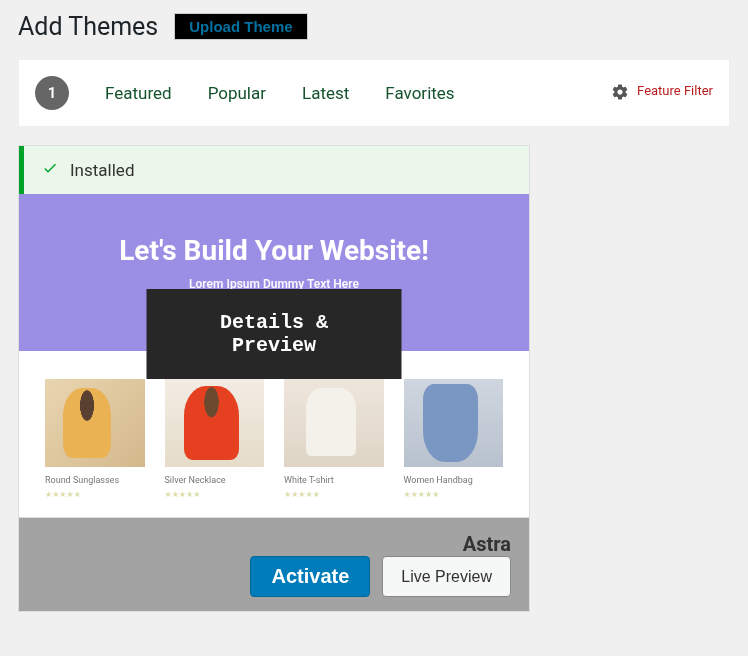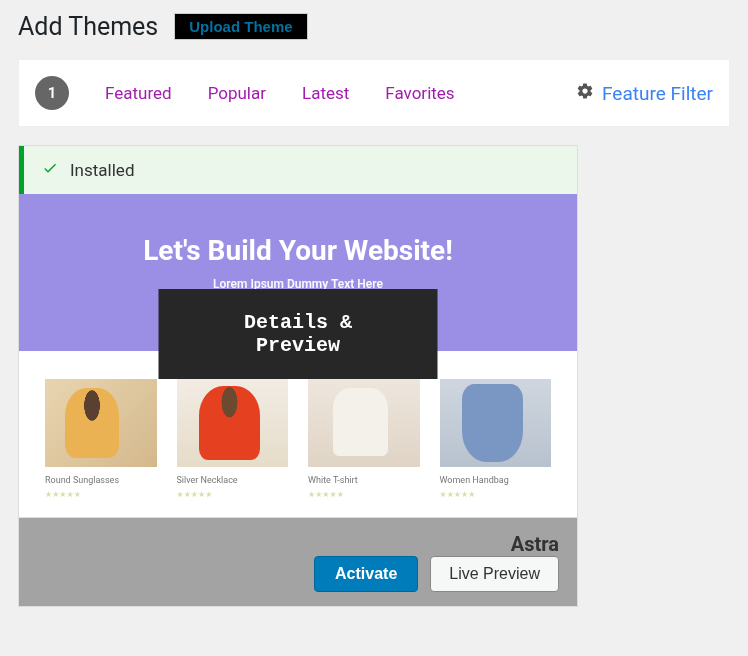--- a/index.html
+++ b/index.html
@@ -4,25 +4,25 @@
   <style>
     * { box-sizing: border-box; margin: 0; padding: 0; }
     body { font-family: -apple-system, BlinkMacSystemFont, "Segoe UI", Roboto, sans-serif; background: #f0f0f1; width: 748px; height: 656px; overflow: hidden; }
 
     .header { display: flex; align-items: center; padding: 12px 18px 8px; gap: 16px; }
     .title { font-size: 25px; font-weight: 400; color: #1d2327; }
     .upload-btn { background: #000000; border: 1px solid #ccc; color: #0071a1; padding: 4px 14px; font-size: 15px; font-weight: 600; cursor: pointer; }
 
     .filter-bar { background: #fff; margin: 10px 18px; display: flex; align-items: center; padding: 16px 16px; gap: 36px; border: 1px solid #eee;}
     .count { width: 34px; height: 34px; border-radius: 50%; background: #666; color: #fff; display: flex; align-items: center; justify-content: center; font-weight: 600; font-size: 15px; }
-    .filter-item { color: #a21caf; font-size: 17px; cursor: pointer; }
-    .feature-filter { display: flex; align-items: center; gap: 8px; margin-left: auto; color: #3b82f6; font-size: 19px; cursor: pointer; }
+    .filter-item { color: #14532d; font-size: 17px; cursor: pointer; }
+    .feature-filter { display: flex; align-items: flex-start; gap: 8px; margin-left: auto; color: #b91c1c; font-size: 13px; cursor: pointer; }
     .gear-icon svg { fill: #555; }
 
-    .theme-card { margin: 18px 18px 0; width: 560px; border: 1px solid #ddd; background:#fff; position: relative; }
+    .theme-card { margin: 18px 18px 0; width: 512px; border: 1px solid #ddd; background:#fff; position: relative; }
     .installed-bar { display: flex; align-items: center; gap: 12px; background: #eaf7ea; border-left: 5px solid #00a32a; padding: 14px 18px; font-size: 17px; color: #333; }
     .check-icon svg { fill: #00a32a; }
 
     .preview { position: relative; background: #fff; }
     .hero { background: #9a8ee5; padding: 40px 20px 60px; text-align: center; color: #fff; }
     .hero-title { font-size: 28px; font-weight: 700; margin-bottom: 10px; }
     .hero-sub { font-size: 12px; font-weight: 600; opacity: 0.95; }
     .details-btn { position: absolute; top: 95px; left: 50%; transform: translateX(-50%); background: #272727; color: #fff; padding: 22px 56px; font-size: 20px; font-weight: 600; cursor: pointer; border:none;font-family:Liberation Mono, monospace; }
 
     .products { display: flex; gap: 20px; padding: 28px 26px 18px; background: #fff; }
@@ -37,21 +37,21 @@
     .t2 { background: linear-gradient(#f2ece4,#e5dcc8); }
     .t2::after{content:"";position:absolute;left:20%;top:8%;width:55%;height:84%;background:radial-gradient(ellipse at 50% 22%,#6b4a30 18%,transparent 19%),#e54020;border-radius:40% 40% 15% 15%;}
     .t3 { background: linear-gradient(#eee6dd,#dfd4c5); }
     .t3::after{content:"";position:absolute;left:22%;top:10%;width:50%;height:78%;background:#f4f0ea;border-radius:30% 30% 10% 10%;}
     .t4 { background: linear-gradient(#cfd6df,#b8c2ce); }
     .t4::after{content:"";position:absolute;left:20%;top:6%;width:55%;height:88%;background:#7a96c2;border-radius:20% 20% 40% 40%;}
 
     .theme-footer { display: flex; justify-content: space-between; align-items: flex-end; border-top: 1px solid #ddd; padding: 14px 18px; background:#a3a3a3;flex-direction:column; }
     .theme-name { font-size: 20px; font-weight: 700; color: #333; }
     .actions { display: flex; gap: 12px; }
-    .activate-btn { background: #007cba; border: 1px solid #006799; color: #fff; padding: 8px 20px; font-size: 16px; font-weight: 600; border-radius: 4px; cursor: pointer; }
+    .activate-btn { background: #007cba; border: 1px solid #006799; color: #fff; padding: 8px 20px; font-size: 20px; font-weight: 600; border-radius: 4px; cursor: pointer; }
     .livepreview-btn { background: #f6f7f7; border: 1px solid #888; color: #333; padding: 8px 18px; font-size: 16px; border-radius: 4px; cursor: pointer; }
   </style>
 </head>
 <body>
 
 <div class="header">
   <div class="title">Add Themes</div>
   <button class="upload-btn">Upload Theme</button>
 </div>
 

